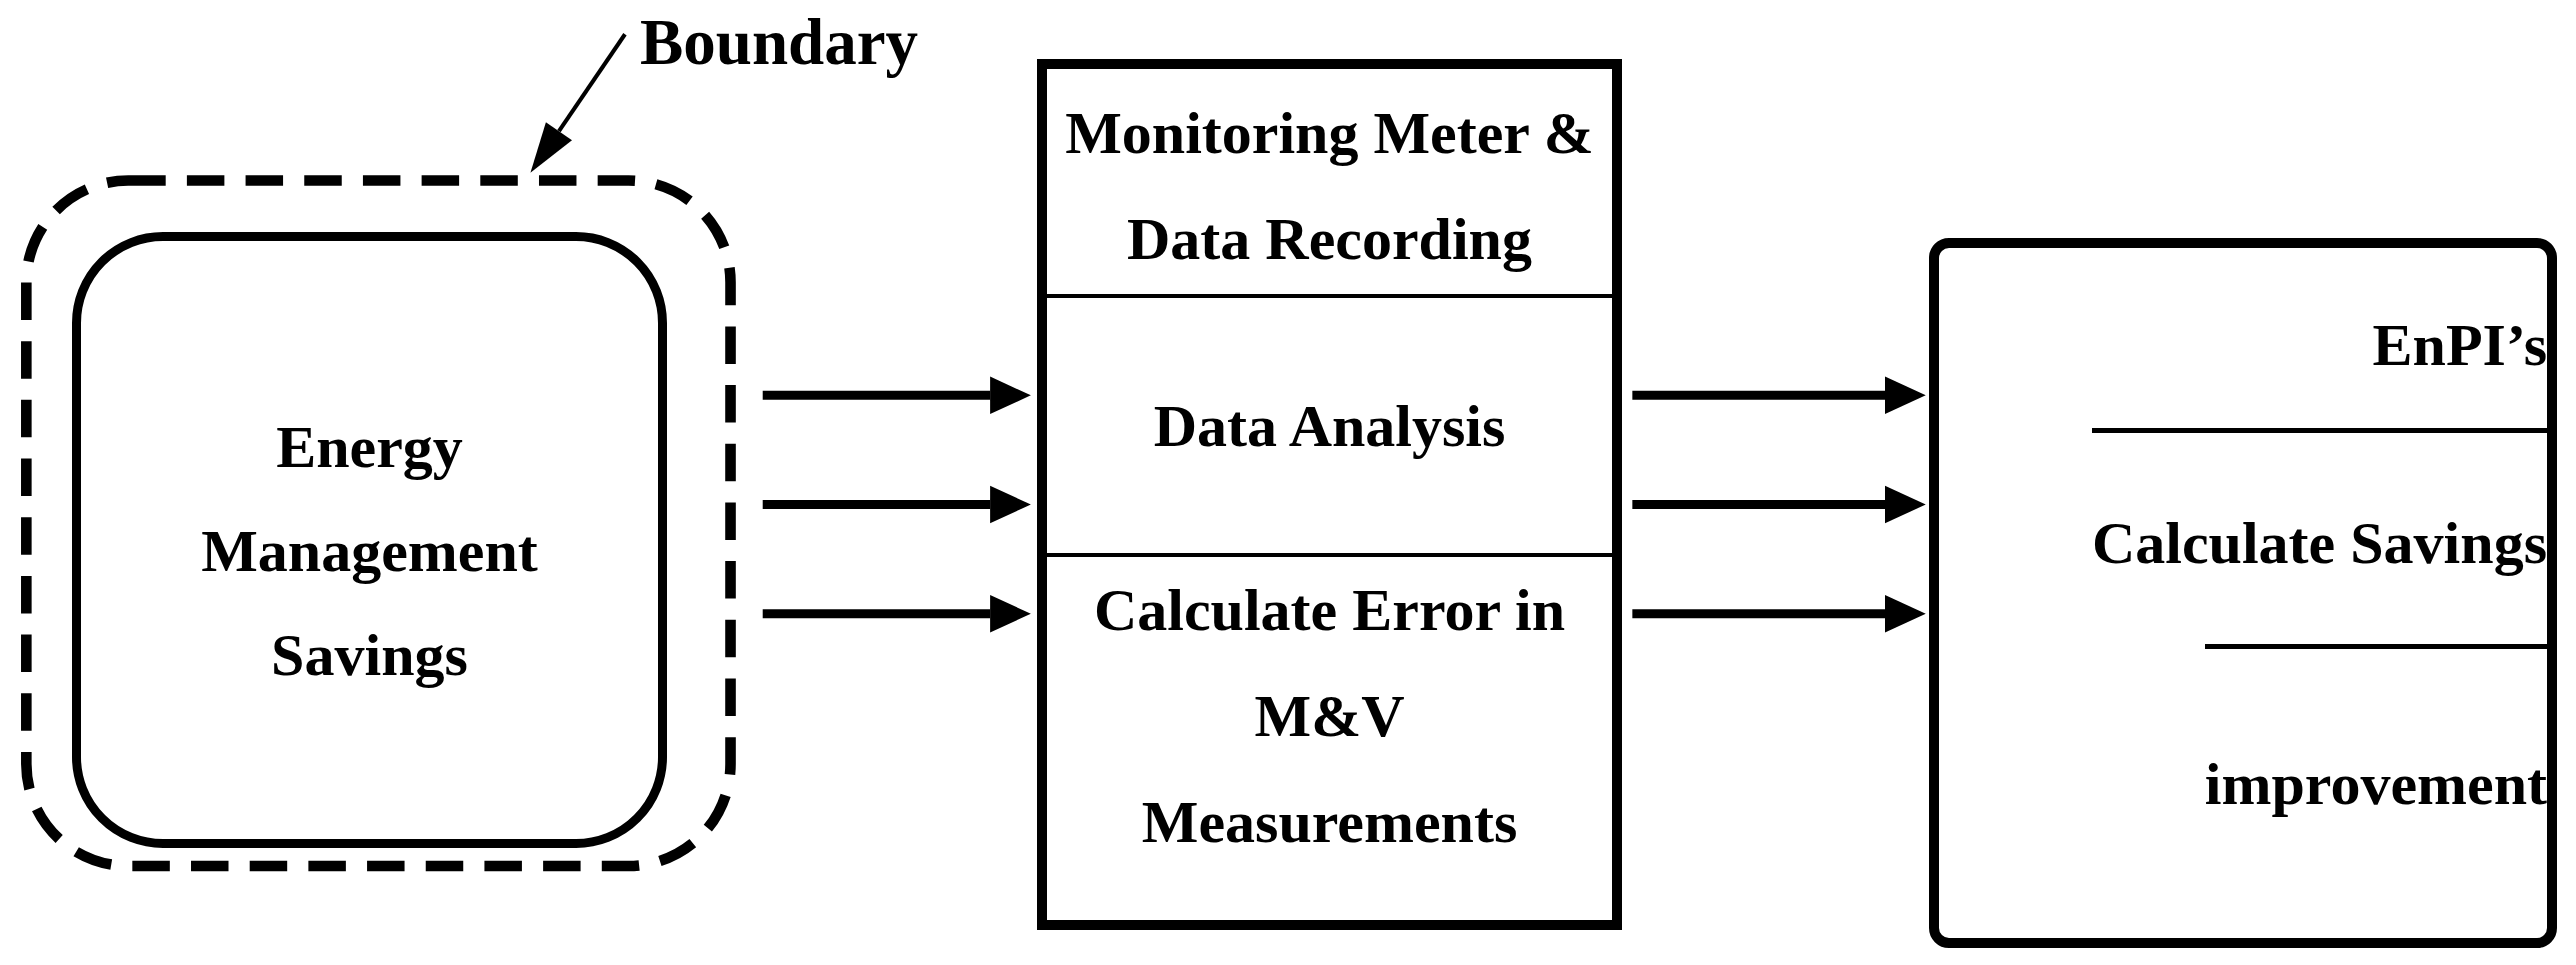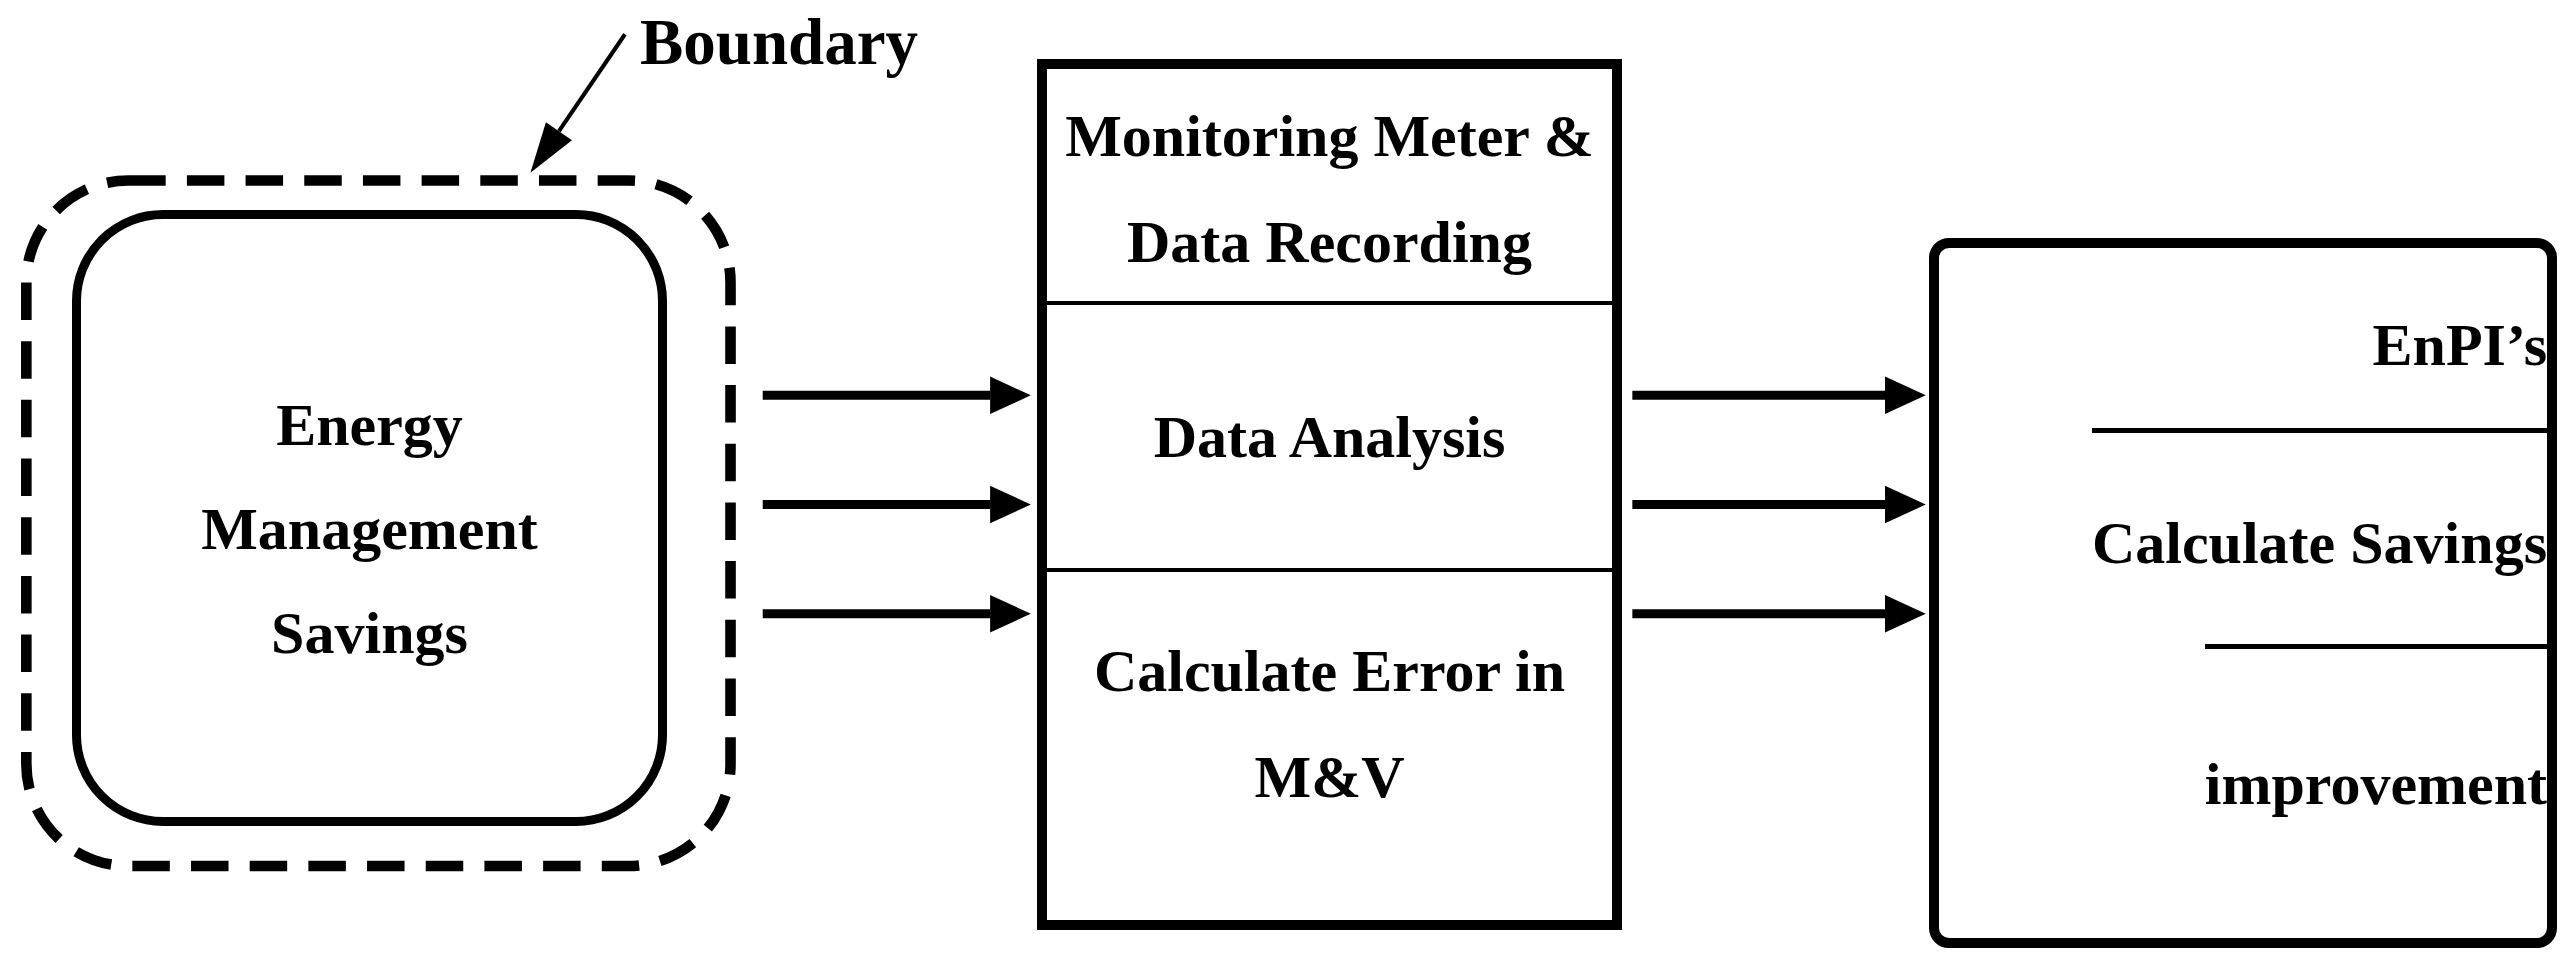--- a/index.html
+++ b/index.html
@@ -34,21 +34,21 @@
     line-height: 78px;
     white-space: nowrap;
   }
   .box {
     position: absolute;
     box-sizing: border-box;
     background: #ffffff;
   }
   .ems-box {
     left: 72px;
-    top: 210px;
+    top: 232px;
     width: 595px;
     height: 616px;
     border: 9.8px solid #000;
     border-radius: 91px;
     display: flex;
     flex-direction: column;
     align-items: center;
     justify-content: center;
     padding-top: 21px;
   }
@@ -151,20 +151,21 @@
     <div class="section mid-s1">
       <div class="tline">Monitoring Meter &amp;</div>
       <div class="tline">Data Recording</div>
     </div>
     <div class="section mid-s2">
       <div class="tline">Data Analysis</div>
     </div>
     <div class="section mid-s3">
       <div class="tline">Calculate Error in</div>
       <div class="tline">M&amp;V</div>
+      <div class="tline">Measurements</div>
     </div>
   </div>
 
   <div class="box right-box">
     <div class="section right-s1">
       <div class="tline">EnPI’s</div>
     </div>
     <div class="section right-s2">
       <div class="tline">Calculate Savings</div>
     </div>

